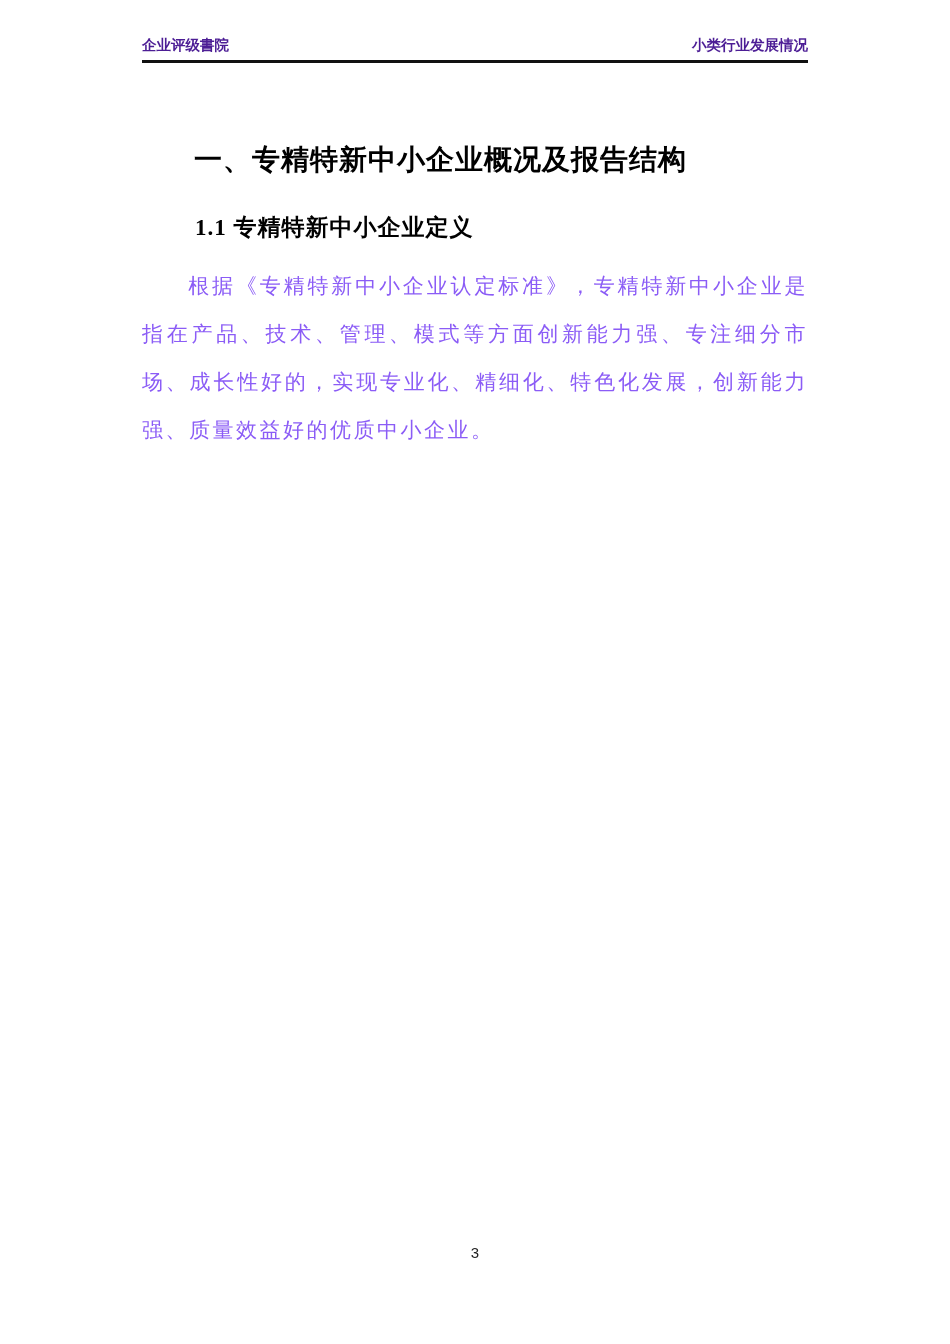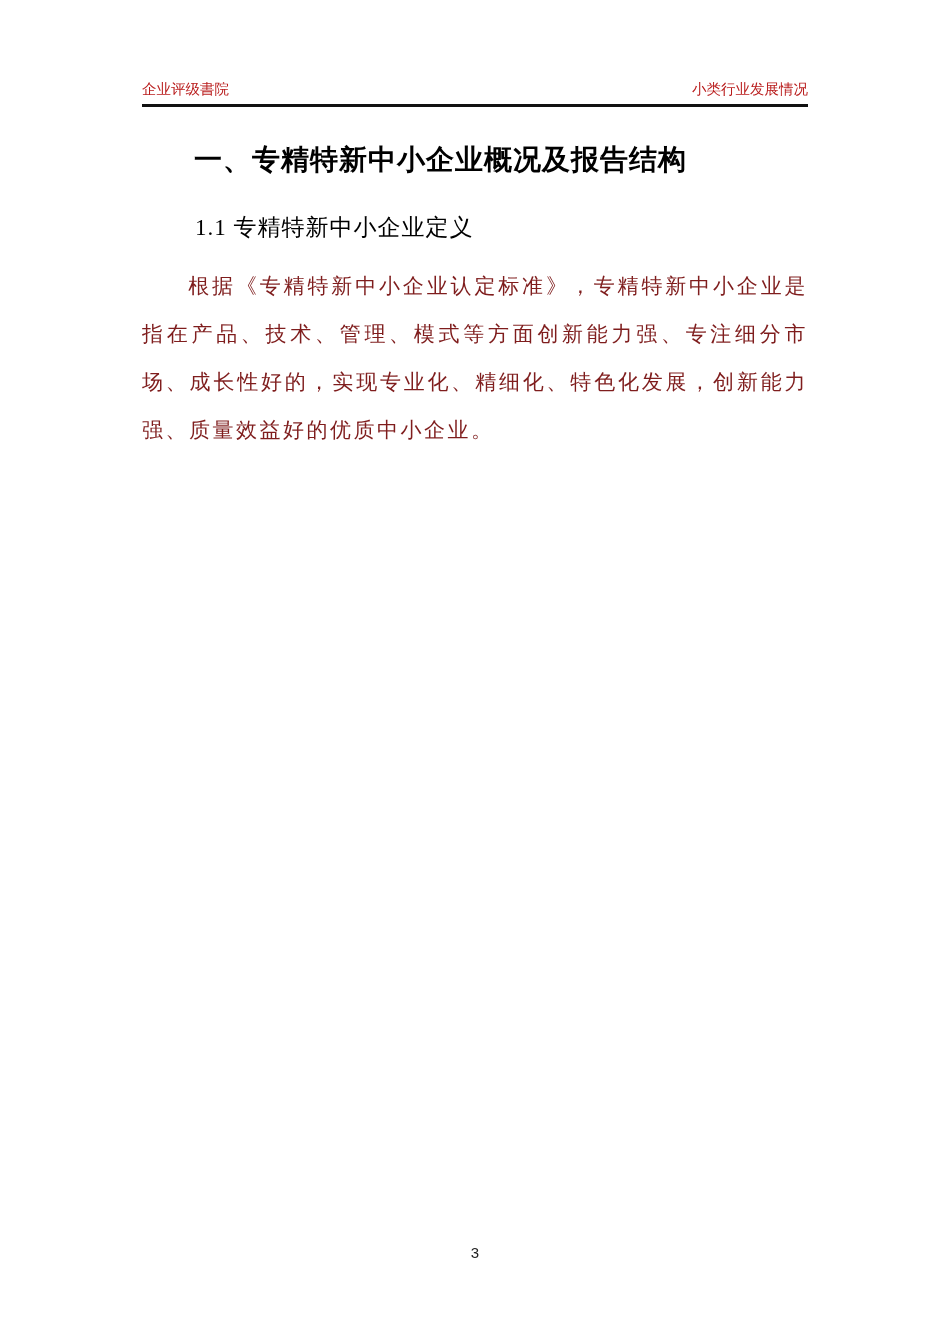--- a/index.html
+++ b/index.html
@@ -15,62 +15,63 @@
     background: #ffffff;
     overflow: hidden;
     font-family: "Liberation Serif", "DejaVu Serif", serif;
     color: #1a1a1a;
   }
   .page-header {
     position: absolute;
     top: 0;
     left: 142px;
     right: 142px;
-    padding-top: 80px;
+    padding-top: 36px;
     display: flex;
     justify-content: space-between;
     align-items: flex-end;
     border-bottom: 3px solid #111111;
     padding-bottom: 5px;
     font-family: "Liberation Sans", "DejaVu Sans", sans-serif;
     font-size: 14.5px;
-    color: #b91c1c;
+    color: #4c1d95;
+    font-weight: bold;
   }
   .content {
     position: absolute;
     top: 92px;
     left: 142px;
     width: 666px;
   }
   .chapter-title {
     margin: 50px 0 8px 52px;
     font-size: 28px;
     font-weight: bold;
     line-height: 36px;
     letter-spacing: 1px;
     color: #000000;
   }
   .section-heading {
     margin: 34px 0 0 53px;
     font-size: 23px;
-    font-weight: normal;
+    font-weight: bold;
     line-height: 32px;
     letter-spacing: 1px;
     color: #000000;
   }
   .body-para {
     margin: 18px 0 0 0;
     font-size: 21px;
     line-height: 48px;
     letter-spacing: 2.5px;
     text-align: justify;
     text-justify: inter-ideograph;
     text-align-last: left;
     text-indent: 2.2em;
-    color: #7f1d1d;
+    color: #8b5cf6;
   }
   .page-footer {
     position: absolute;
     top: 1244px;
     left: 0;
     width: 100%;
     text-align: center;
     font-family: "Liberation Sans", "DejaVu Sans", sans-serif;
     font-size: 15px;
     color: #222222;

